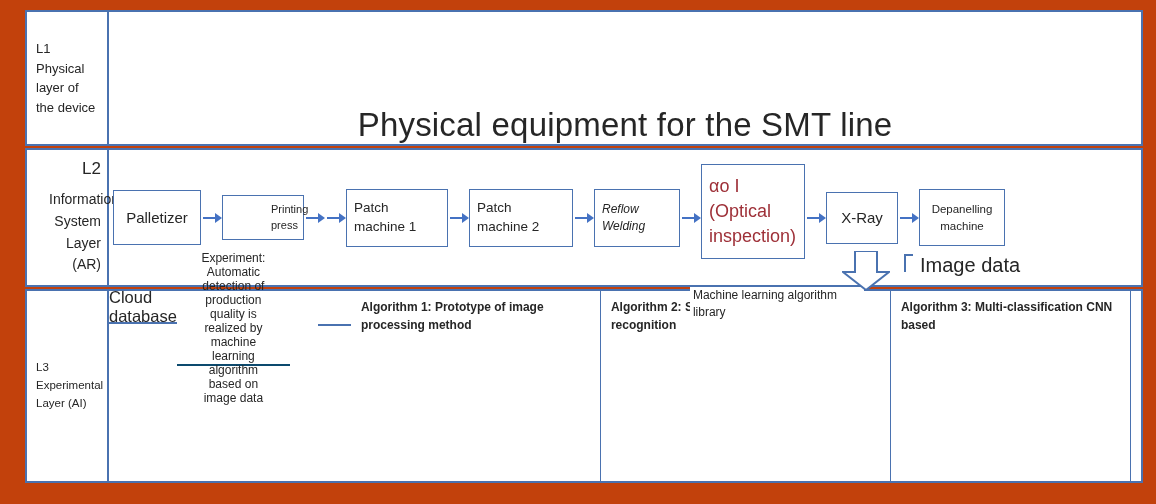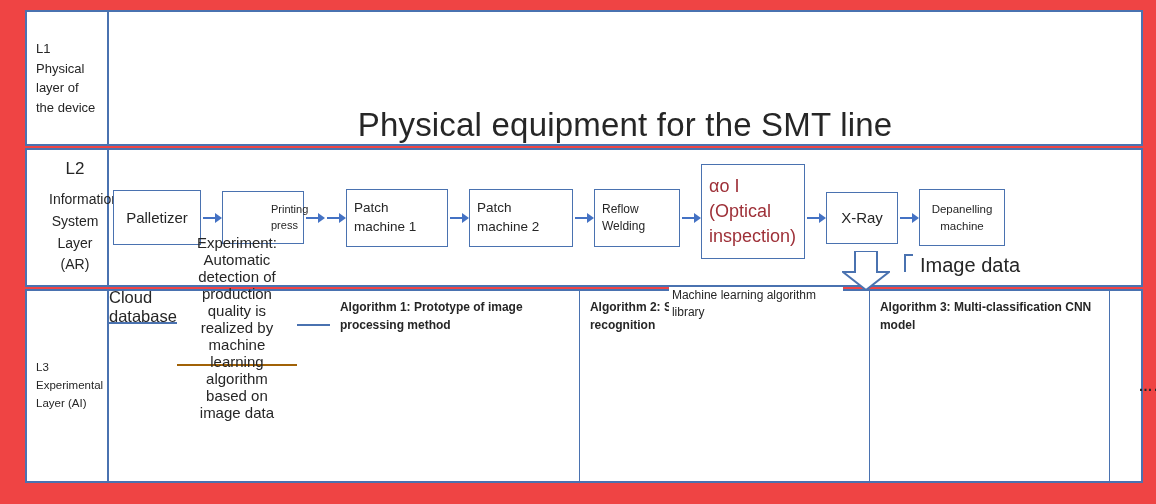--- a/index.html
+++ b/index.html
@@ -1,54 +1,54 @@
 <!DOCTYPE html>
 <html><head>
 <meta charset="utf-8">
 <style>
   html,body { margin:0; padding:0; background:#ffffff; }
   .stage {
-    position:relative; width:1156px; height:504px; background:#ef4444;
+    position:relative; width:1156px; height:504px; background:#c2410c;
     font-family:"Liberation Sans", sans-serif; color:#262626; overflow:hidden;
   }
   .row {
     position:absolute; left:25px; width:1118px; background:#fff;
     border:2px solid #4a72b0; box-sizing:border-box; display:flex;
   }
   #row-l1 { top:10px;  height:136px; }
   #row-l2 { top:148px; height:139px; }
   #row-l3 { top:289px; height:194px; }
 
   .side {
     flex:0 0 82px; width:82px; border-right:2px solid #4a72b0; box-sizing:border-box;
     display:flex; flex-direction:column; justify-content:center; padding:6px 6px 6px 9px;
   }
   .side .pre { white-space:pre-line; }
   #row-l1 .side { font-size:13px; line-height:1.5; }
-  #row-l2 .side { text-align:center; padding-left:22px; }
+  #row-l2 .side { text-align:right; padding-left:22px; }
   #row-l2 .side .l2-head { font-size:17px; margin-bottom:10px; }
   #row-l2 .side .l2-sub  { font-size:14px; line-height:1.55; }
   #row-l3 .side { font-size:11.5px; line-height:1.55; }
 
   .l1-content { flex:1; display:flex; align-items:flex-end; justify-content:center; }
   .l1-title { font-size:33px; letter-spacing:0.2px; }
 
   
   .l2-content { flex:1; position:relative; display:flex; align-items:center; padding:0 4px; overflow:visible; }
   .mbox {
     border:1.6px solid #4a72b0; box-sizing:border-box; background:#fff;
     display:flex; align-items:center; white-space:pre-line; line-height:1.4;
     padding:3px 7px; flex:0 0 auto;
   }
   .m-palletizer { width:88px;  height:55px; font-size:15px;   justify-content:center; }
-  .m-printing   { width:82px;  height:53px; font-size:11px;padding-left:48px; }
+  .m-printing   { width:82px;  height:45px; font-size:11px;padding-left:48px; }
   .m-spi        { width:125px; height:58px; font-size:13.5px; }
   .m-patch1     { width:102px; height:58px; font-size:13.5px; }
   .m-patch2     { width:104px; height:58px; font-size:13.5px; }
-  .m-reflow     { width:86px;  height:58px; font-size:12px; }
+  .m-reflow     { width:86px;  height:58px; font-size:12px;font-style:italic; }
   .m-aoi        { width:104px; height:95px; font-size:18px; color:#9e3038; margin-top:-12px; }
   .m-xray       { width:72px;  height:52px; font-size:15px;   justify-content:center; }
   .m-depanel    { width:86px;  height:57px; font-size:11.5px; justify-content:center; text-align:center; }
 
   .arrow { flex:0 0 17px; height:2px; background:#4472c4; position:relative; margin:0 2px; }
   .arrow::after {
     content:""; position:absolute; right:-2px; top:-4px; width:0; height:0;
     border-left:7px solid #4472c4; border-top:5px solid transparent; border-bottom:5px solid transparent;
   }
 
@@ -62,25 +62,25 @@
     border-left:2px solid #4a72b0; border-top:2px solid #4a72b0;
   }
 
   
   .l3-content { flex:1; display:flex; flex-direction:row; min-width:0; }
   .band-cloud {
     height:31px; flex:0 0 31px; border-bottom:2px solid #4a72b0;
     display:flex; align-items:center; justify-content:center; font-size:16.5px;
   }
   .band-exp {
-    height:73px; flex:0 0 73px; border-bottom:2px solid #a16207;
+    height:73px; flex:0 0 73px; border-bottom:2px solid #0c4a6e;
     display:flex; align-items:center; justify-content:center;
-    font-size:15px; text-align:center; padding:0 20px;
+    font-size:12px; text-align:center; padding:0 20px;
   }
-  .band-lib { height:33px; flex:0 0 33px; border-bottom:2px solid #4a72b0; position:relative; }
+  .band-lib { height:33px; flex:0 0 33px; border-bottom:2px solid #4a72b0; position:relative;margin-left:28px; }
   .lib-label {
     position:absolute; left:372px; top:-4px; width:168px; background:#fff;
     font-size:12px; line-height:1.45; padding:0 3px;
   }
   .band-algos { flex:1; display:flex;font-weight:bold; }
   .algo-cell {
     box-sizing:border-box; border-right:1.6px solid #4a72b0;
     padding:7px 10px; font-size:12px; line-height:1.5;
   }
   .algo-1 { flex:0 0 250px; }
@@ -162,21 +162,21 @@
 
       <div class="band-exp">Experiment: Automatic detection of production quality is realized by machine learning algorithm based on image data</div>
 
       <div class="band-lib">
         <div class="lib-label">Machine learning algorithm library</div>
       </div>
 
       <div class="band-algos">
         <div class="algo-cell algo-1">Algorithm 1: Prototype of image processing method</div>
         <div class="algo-cell algo-2">Algorithm 2: SVM model for single defect recognition</div>
-        <div class="algo-cell algo-3">Algorithm 3: Multi-classification CNN model</div>
+        <div class="algo-cell algo-3">Algorithm 3: Multi-classification CNN based</div>
         <div class="algo-cell algo-dots">……</div>
         <div class="algo-cell algo-n">Algorithm N</div>
       </div>
 
     </div>
   </div>
 
 </div>
 
 </body></html>

